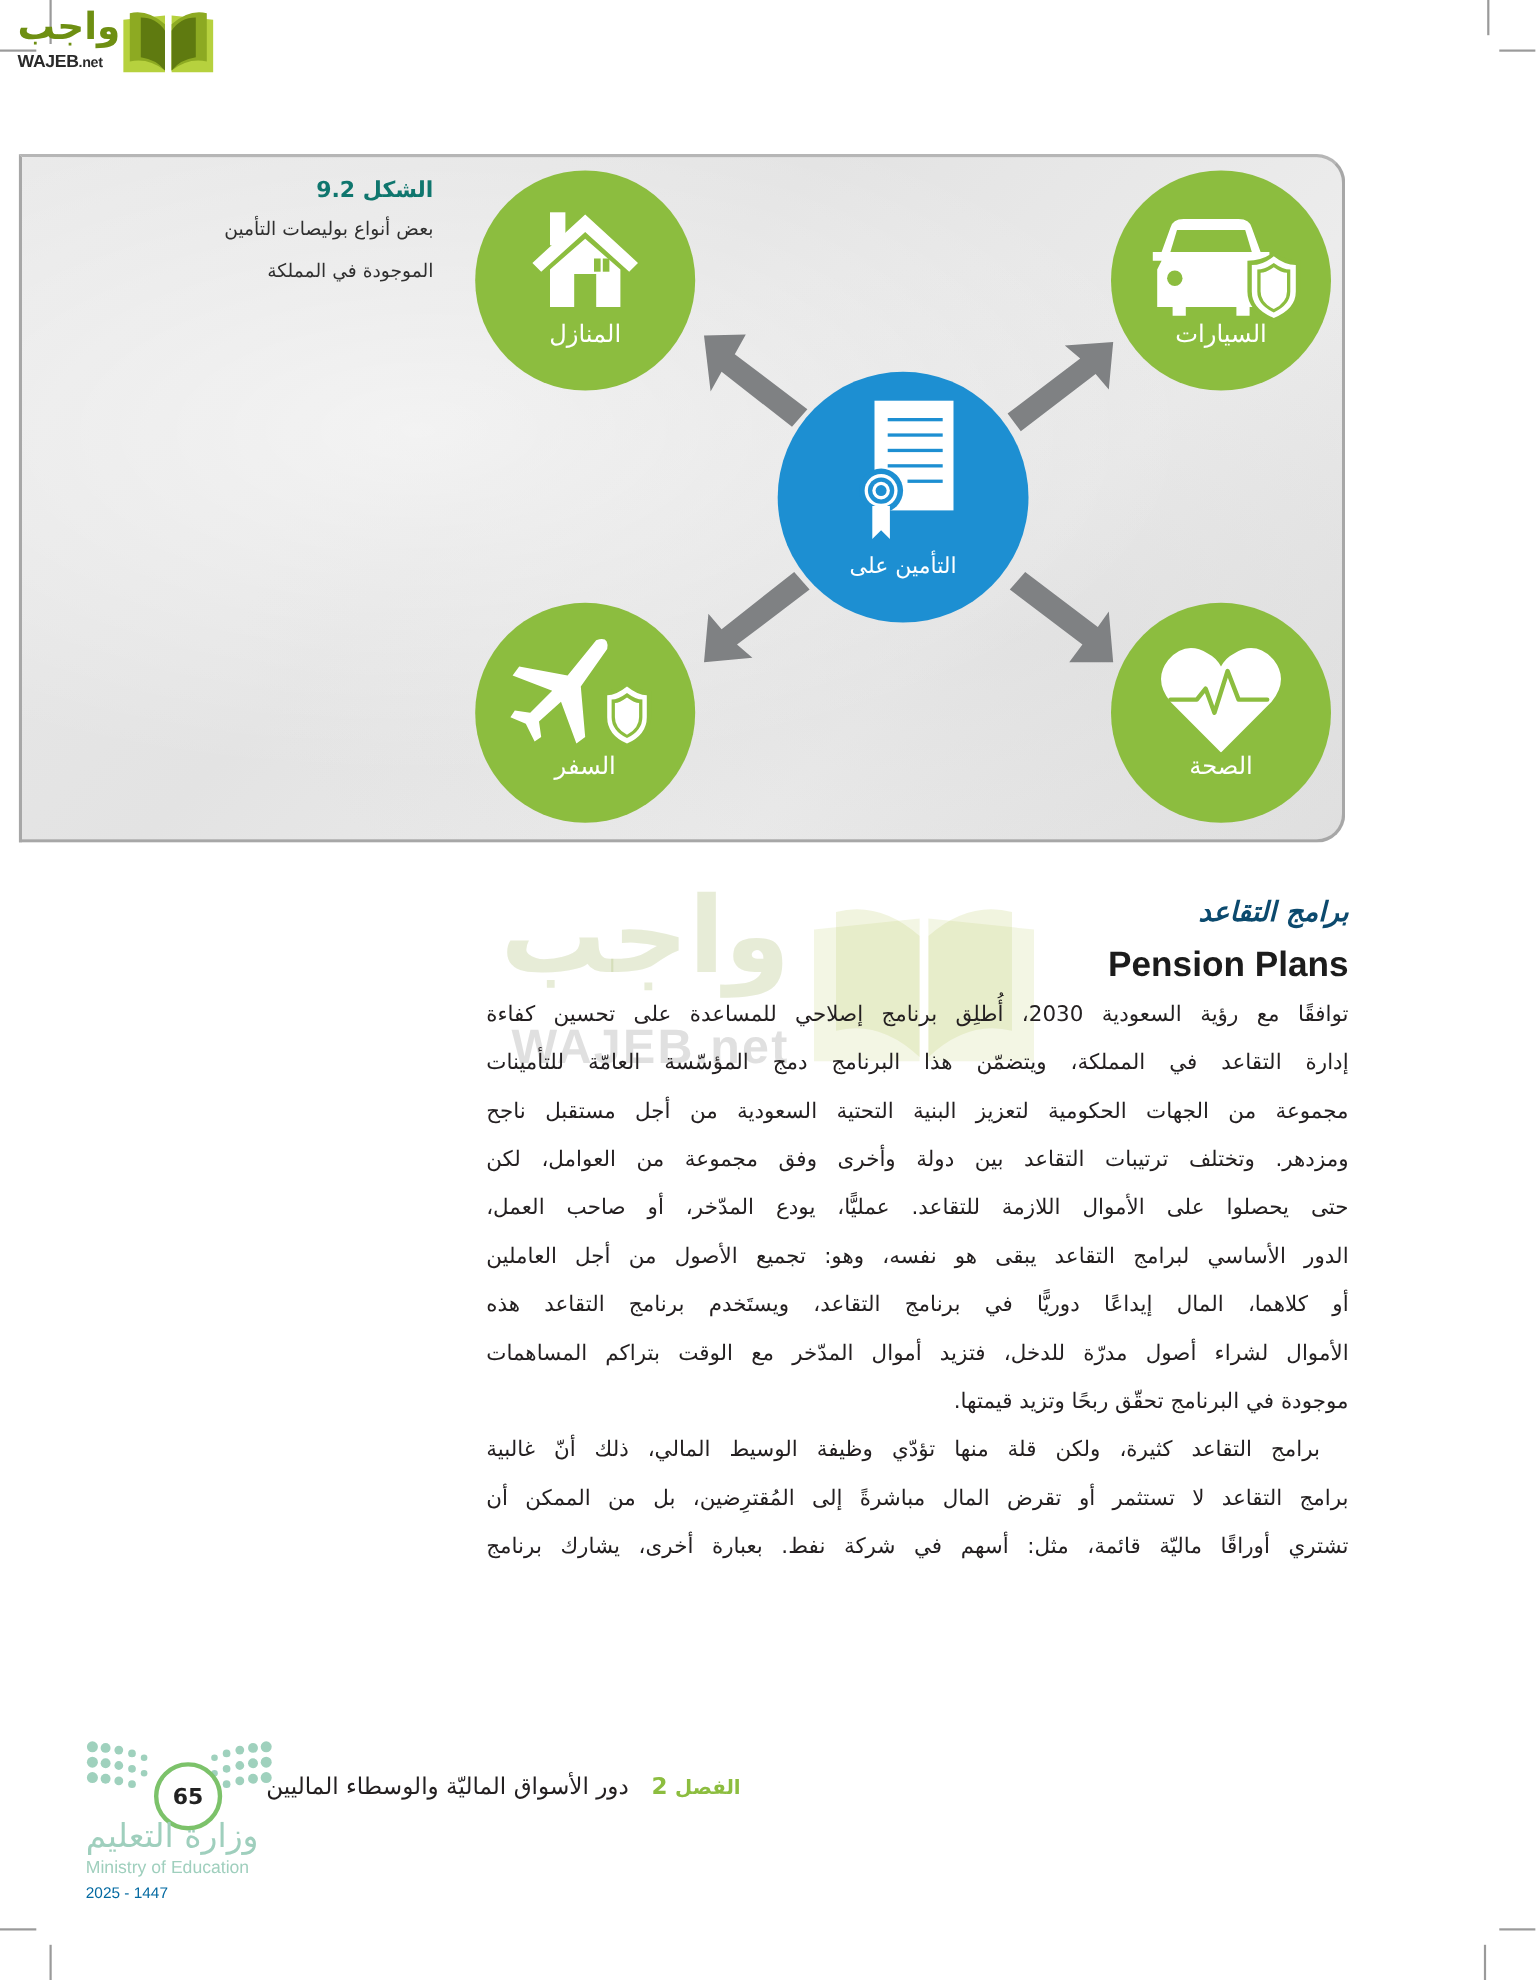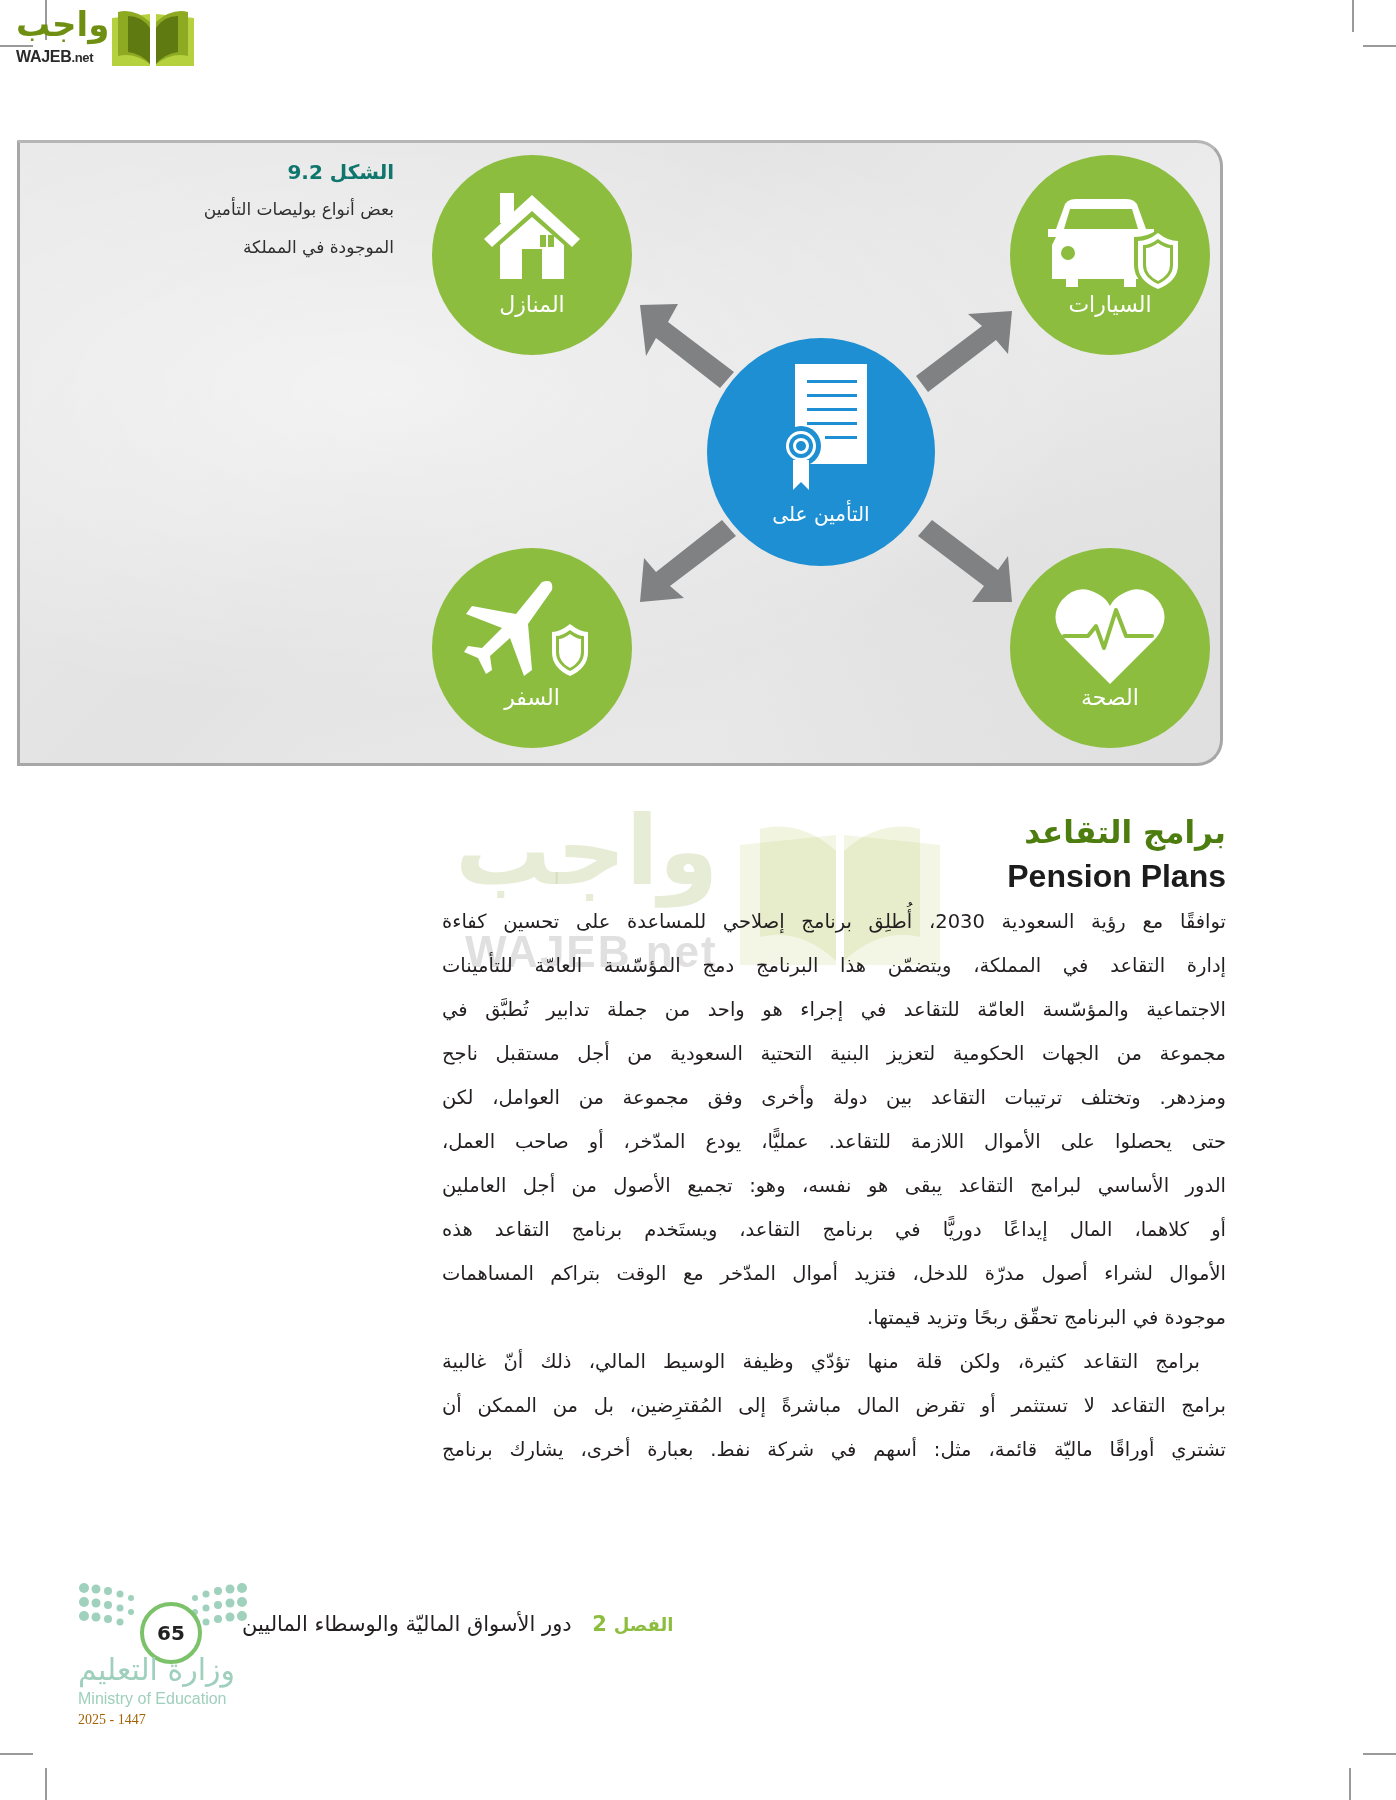--- a/index.html
+++ b/index.html
@@ -45,21 +45,21 @@
     position: absolute; left: 0; right: 0; text-align: center; color: #ffffff;
     font-size: 22px; direction: rtl;
   }
   .green .circle-label { bottom: 38px; }
   .blue .circle-label { bottom: 40px; font-weight: normal; font-size: 20px; }
   .circle svg { position: absolute; }
 
   .arrow { position: absolute; }
 
   
-  .heading-ar { right: 170px; top: 814px; font-size: 31px; font-weight: bold; direction: rtl; color: #4d7c0f; }
+  .heading-ar { right: 170px; top: 814px; font-size: 25px; font-weight: bold; direction: rtl; color: #0c4a6e; font-style: italic; }
   .heading-en { right: 170px; top: 858px; font-size: 32px; font-weight: bold; color: #1c1c1c; font-family: "Liberation Sans", sans-serif; }
 
   
   .wm { left: 455px; top: 815px; width: 510px; height: 160px; pointer-events: none; }
   .wm-ar { position: absolute; left: 0; top: -20px; font-size: 96px; font-weight: bold; color: rgba(170,185,110,0.28); direction: rtl; }
   .wm-en { position: absolute; left: 10px; top: 112px; font-size: 44px; font-weight: bold; color: rgba(130,130,130,0.25); font-family: "Liberation Sans", sans-serif; letter-spacing: 2px; }
   .wm-book { position: absolute; left: 285px; top: 0; }
 
   
   .body-text {
@@ -78,21 +78,21 @@
   .chap-title { color: #231f20; }
   .page-num-ring {
     left: 140px; top: 1602px; width: 62px; height: 62px; border-radius: 50%;
     border: 4px solid #7cc26a; box-sizing: border-box; background: #fff;
     display: flex; align-items: center; justify-content: center;
     font-size: 20px; font-weight: bold; color: #222;
   }
   .moe-dots { left: 78px; top: 1582px; }
   .moe-ar { left: 78px; top: 1652px; font-size: 30px; color: #9fcfbd; direction: rtl; width: 170px; text-align: left; }
   .moe-en { left: 78px; top: 1690px; font-size: 16px; color: #9fcfbd; font-family: "Liberation Sans", sans-serif; }
-  .moe-year { left: 78px; top: 1712px; font-size: 14px; color: #a16207; font-family: Liberation Serif, serif; }
+  .moe-year { left: 78px; top: 1712px; font-size: 14px; color: #0369a1; font-family: Liberation Sans, sans-serif; }
 </style>
 </head>
 <body>
 
 <div class="crop" style="left:1352px;top:0;width:2px;height:32px;"></div>
 <div class="crop" style="left:1363px;top:45px;width:33px;height:2px;"></div>
 <div class="crop" style="left:45px;top:0;width:2px;height:40px;"></div>
 <div class="crop" style="left:0;top:45px;width:33px;height:2px;"></div>
 <div class="crop" style="left:0;top:1753px;width:33px;height:2px;"></div>
 <div class="crop" style="left:45px;top:1768px;width:2px;height:32px;"></div>
@@ -204,21 +204,20 @@
   <span class="wm-ar">واجب</span>
   <span class="wm-en"><span>WAJEB</span><span>.net</span></span>
 </div>
 
 <div class="abs heading-ar">برامج التقاعد</div>
 <div class="abs heading-en">Pension Plans</div>
 
 <div class="abs body-text">
   <div class="body-line">توافقًا مع رؤية السعودية 2030، أُطلِق برنامج إصلاحي للمساعدة على تحسين كفاءة</div>
   <div class="body-line">إدارة التقاعد في المملكة، ويتضمّن هذا البرنامج دمج المؤسّسة العامّة للتأمينات</div>
-  <div class="body-line">الاجتماعية والمؤسّسة العامّة للتقاعد في إجراء هو واحد من جملة تدابير تُطبَّق في</div>
   <div class="body-line">مجموعة من الجهات الحكومية لتعزيز البنية التحتية السعودية من أجل مستقبل ناجح</div>
   <div class="body-line">ومزدهر. وتختلف ترتيبات التقاعد بين دولة وأخرى وفق مجموعة من العوامل، لكن</div>
   <div class="body-line">حتى يحصلوا على الأموال اللازمة للتقاعد. عمليًّا، يودع المدّخر، أو صاحب العمل،</div>
   <div class="body-line">الدور الأساسي لبرامج التقاعد يبقى هو نفسه، وهو: تجميع الأصول من أجل العاملين</div>
   <div class="body-line">أو كلاهما، المال إيداعًا دوريًّا في برنامج التقاعد، ويستَخدم برنامج التقاعد هذه</div>
   <div class="body-line">الأموال لشراء أصول مدرّة للدخل، فتزيد أموال المدّخر مع الوقت بتراكم المساهمات</div>
   <div class="body-line last">موجودة في البرنامج تحقّق ربحًا وتزيد قيمتها.</div>
   <div class="body-line indent">برامج التقاعد كثيرة، ولكن قلة منها تؤدّي وظيفة الوسيط المالي، ذلك أنّ غالبية</div>
   <div class="body-line">برامج التقاعد لا تستثمر أو تقرض المال مباشرةً إلى المُقترِضين، بل من الممكن أن</div>
   <div class="body-line">تشتري أوراقًا ماليّة قائمة، مثل: أسهم في شركة نفط. بعبارة أخرى، يشارك برنامج</div>

